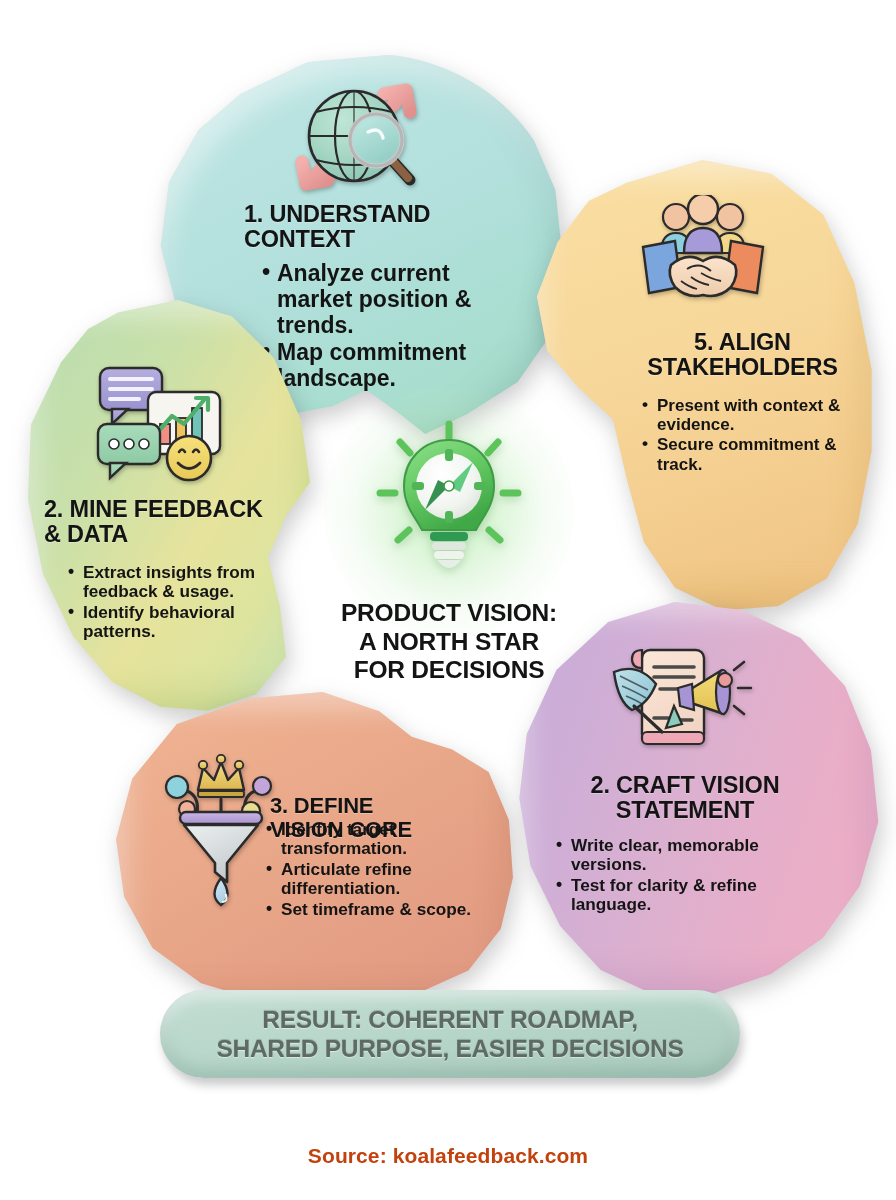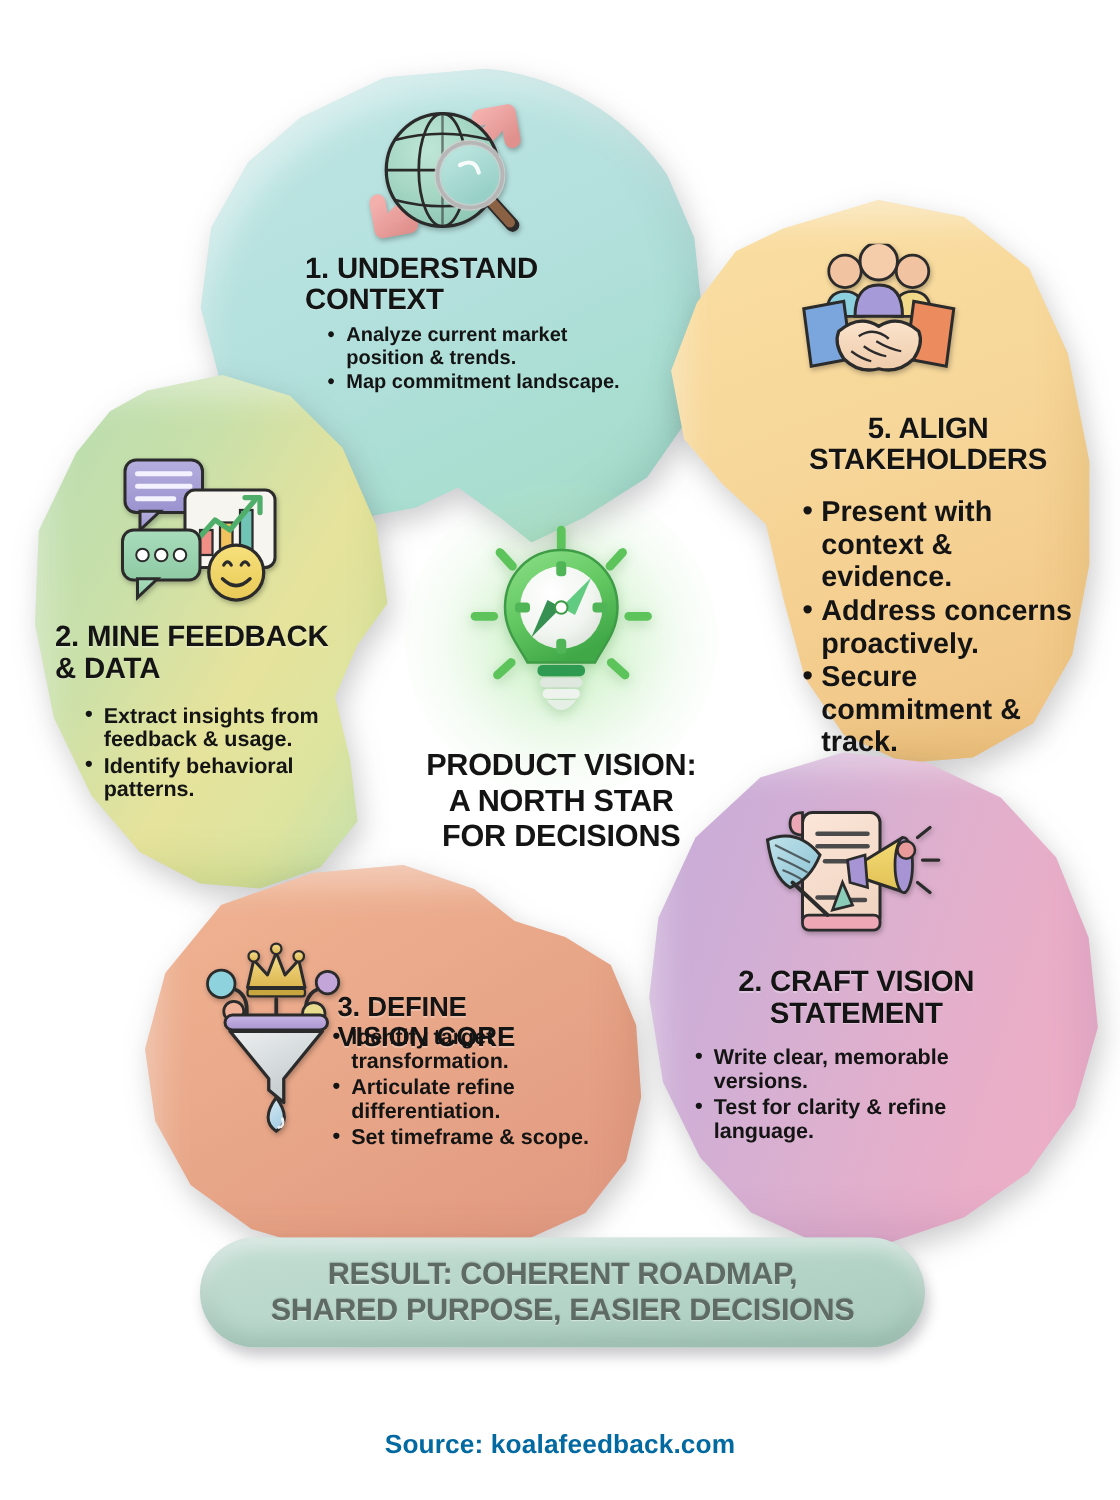--- a/index.html
+++ b/index.html
@@ -85,39 +85,39 @@
     clip-path: polygon(
       22% 10%, 38% 2%, 60% 0%, 78% 5%, 90% 17%, 97% 34%,
       99% 54%, 96% 70%, 88% 82%, 76% 90%, 66% 95%,
       60% 90%, 52% 84%, 44% 88%, 34% 90%, 24% 86%,
       14% 77%, 7% 64%, 3% 48%, 5% 32%, 12% 19%);
     box-shadow: inset -10px -18px 34px rgba(70,120,120,0.23),
                 inset 12px 14px 30px rgba(255,255,255,0.55);
   }
   #step1 .icon-wrap { left: 140px; top: 20px; }
   #step1 .step-title { position:absolute; left: 96px; top: 148px; width: 275px; font-size: 23.5px; }
-  #step1 .bullets { position:absolute; left: 112px; top: 206px; width: 250px; font-size: 16px; }
+  #step1 .bullets { position:absolute; left: 112px; top: 206px; width: 250px; font-size: 23px; }
 
   
   #step5 {
     left: 530px; top: 160px; width: 345px; height: 455px;
   }
   #step5 .blob-bg {
     background: linear-gradient(160deg, #fadfa2 0%, #f7d79a 42%, #f3cc8d 74%, #eec182 100%);
     clip-path: polygon(
       28% 5%, 50% 0%, 70% 3%, 85% 12%, 94% 27%, 99% 46%,
       99% 64%, 95% 80%, 86% 92%, 72% 98%, 56% 99%,
       42% 94%, 33% 84%, 28% 70%, 24% 57%, 14% 50%,
       5% 42%, 2% 30%, 8% 18%, 17% 9%);
     box-shadow: inset -12px -20px 34px rgba(180,130,40,0.22),
                 inset 12px 14px 30px rgba(255,255,255,0.5);
   }
   #step5 .icon-wrap { left: 105px; top: 35px; }
   #step5 .step-title { position:absolute; left: 95px; top: 170px; width: 235px; font-size: 23.5px; }
-  #step5 .bullets { position:absolute; left: 110px; top: 236px; width: 230px; font-size: 23px; }
+  #step5 .bullets { position:absolute; left: 110px; top: 236px; width: 230px; font-size: 17px; }
 
   
   #step2 {
     left: 22px; top: 300px; width: 300px; height: 415px;
   }
   #step2 .blob-bg {
     background: linear-gradient(122deg, #b7ddb2 0%, #c9e0a9 32%, #e6e39c 58%, #dde49e 76%, #b9ddb4 100%);
     clip-path: polygon(
       32% 3%, 52% 0%, 70% 4%, 84% 14%, 93% 29%, 96% 44%,
       88% 52%, 82% 62%, 86% 74%, 88% 86%, 78% 95%,
@@ -226,21 +226,21 @@
     line-height: 1.2;
     letter-spacing: -0.3px;
     text-shadow: 0 1px 1px rgba(255,255,255,0.5), 0 -1px 1px rgba(60,70,65,0.3);
   }
   #source-line {
     position: absolute;
     left: 0; top: 1144px; width: 896px;
     text-align: center;
     font-size: 21px;
     font-weight: bold;
-    color: #0369a1;
+    color: #c2410c;
     letter-spacing: 0.1px;
     z-index: 7;
   }
 </style>
 </head>
 <body>
 
 <div id="canvas">
 
   <div class="blob" id="step1">
@@ -318,21 +318,20 @@
           <path d="M52 74 Q64 66 76 76" fill="none" stroke="#2b2b2b" stroke-width="2"></path>
           <path d="M46 86 Q54 92 62 94 M56 82 Q64 88 74 90 M66 78 Q76 84 86 86" fill="none" stroke="#2b2b2b" stroke-width="1.8"></path>
         </svg>
       </div>
 
       <div class="step-title" style="white-space: pre-line; text-align: center;">5. ALIGN
 STAKEHOLDERS</div>
 
       <ul class="bullets">
         <li>Present with context &amp; evidence.</li>
-        <li>Address concerns proactively.</li>
         <li>Secure commitment &amp; track.</li>
       </ul>
     </div>
   </div>
 
   <div class="blob" id="step2">
     <div class="blob-bg"></div>
     <div class="blob-inner">
 
       <div class="icon-wrap">

